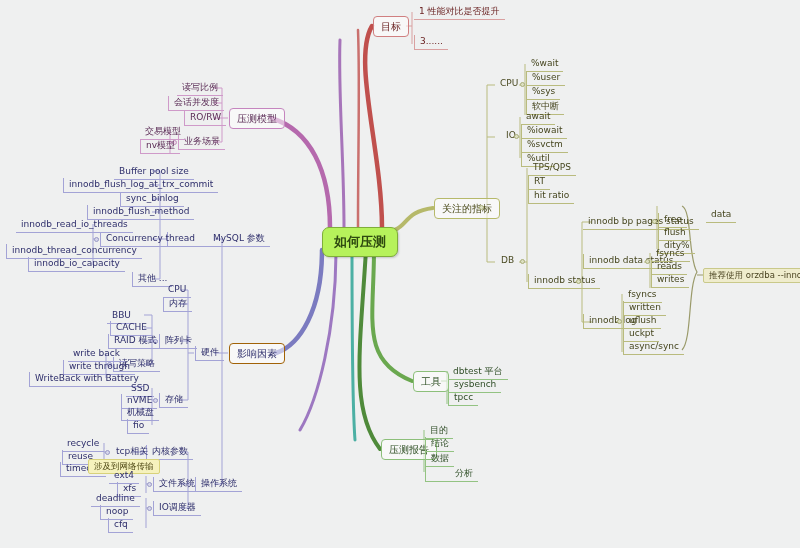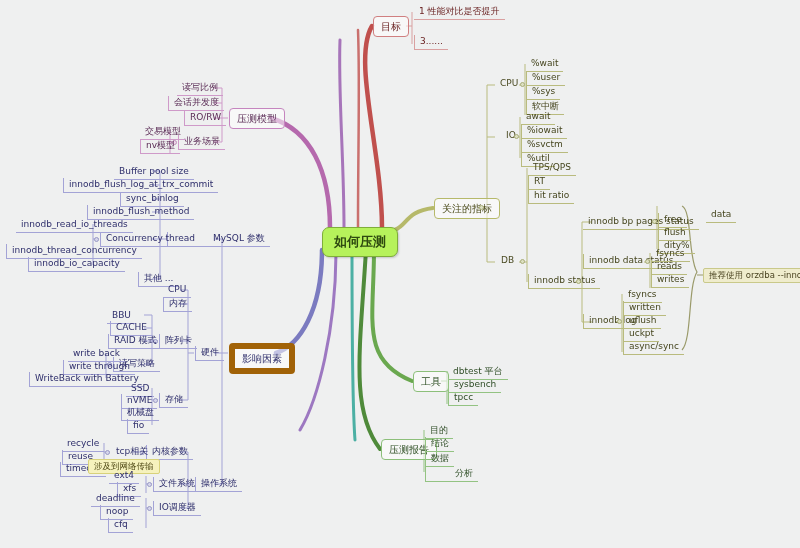--- a/index.html
+++ b/index.html
@@ -39,21 +39,21 @@
   .l1 {
     border-radius: 4px;
     font-size: 10px;
     padding: 4px 7px;
     background: rgba(255,255,255,0.55);
   }
   .l1.pink   { border: 1px solid #c585bf; color: #5a2b55; }
   .l1.red    { border: 1px solid #d07f80; color: #6a2222; }
   .l1.olive  { border: 1px solid #b6b96a; color: #4d4d1e; }
   .l1.green  { border: 1px solid #8cbf7a; color: #2c4d22; }
-  .l1.purple { border: 6px solid #a16207; color: #2e2e6b; }
+  .l1.purple { border: 1px solid #a16207; color: #2e2e6b; }
 
   
   .tn {
     font-size: 9px;
     padding: 1px 4px 2px 4px;
     color: #333;
     background: transparent;
   }
   .tn.olive  { color: #4a4a22; }
   .tn.purple { color: #33336e; }
@@ -309,21 +309,21 @@
   <div class="node box purple" style="left:167px; top:232px;padding-left:45px;">MySQL 参数</div>
   <div class="node ul purple" style="left:114px; top:165px;">Buffer pool size</div>
   <div class="node box purple" style="left:63px; top:178px;">innodb_flush_log_at_trx_commit</div>
   <div class="node box purple" style="left:120px; top:192px;">sync_binlog</div>
   <div class="node box purple" style="left:87px; top:205px;">innodb_flush_method</div>
   <div class="node box purple" style="left:100px; top:232px;">Concurrency thread</div>
   <div class="dot purple" style="left:94px; top:237px;"></div>
   <div class="node ul purple" style="left:16px; top:218px;">innodb_read_io_threads</div>
   <div class="node box purple" style="left:6px; top:244px;">innodb_thread_concurrency</div>
   <div class="node box purple" style="left:28px; top:257px;">innodb_io_capacity</div>
-  <div class="node box purple" style="left:138px; top:272px;">其他 ...</div>
+  <div class="node box purple" style="left:132px; top:272px;">其他 ...</div>
 
   <div class="node box purple" style="left:195px; top:346px;">硬件</div>
   <div class="node ul purple" style="left:163px; top:283px;">CPU</div>
   <div class="node box purple" style="left:163px; top:297px;">内存</div>
   <div class="node box purple" style="left:159px; top:334px;">阵列卡</div>
   <div class="dot purple" style="left:153px; top:339px;"></div>
   <div class="node ul purple" style="left:107px; top:309px;">BBU</div>
   <div class="node box purple" style="left:110px; top:321px;">CACHE</div>
   <div class="node box purple" style="left:108px; top:334px;">RAID 模式</div>
   <div class="node box purple" style="left:113px; top:357px;">读写策略</div>

